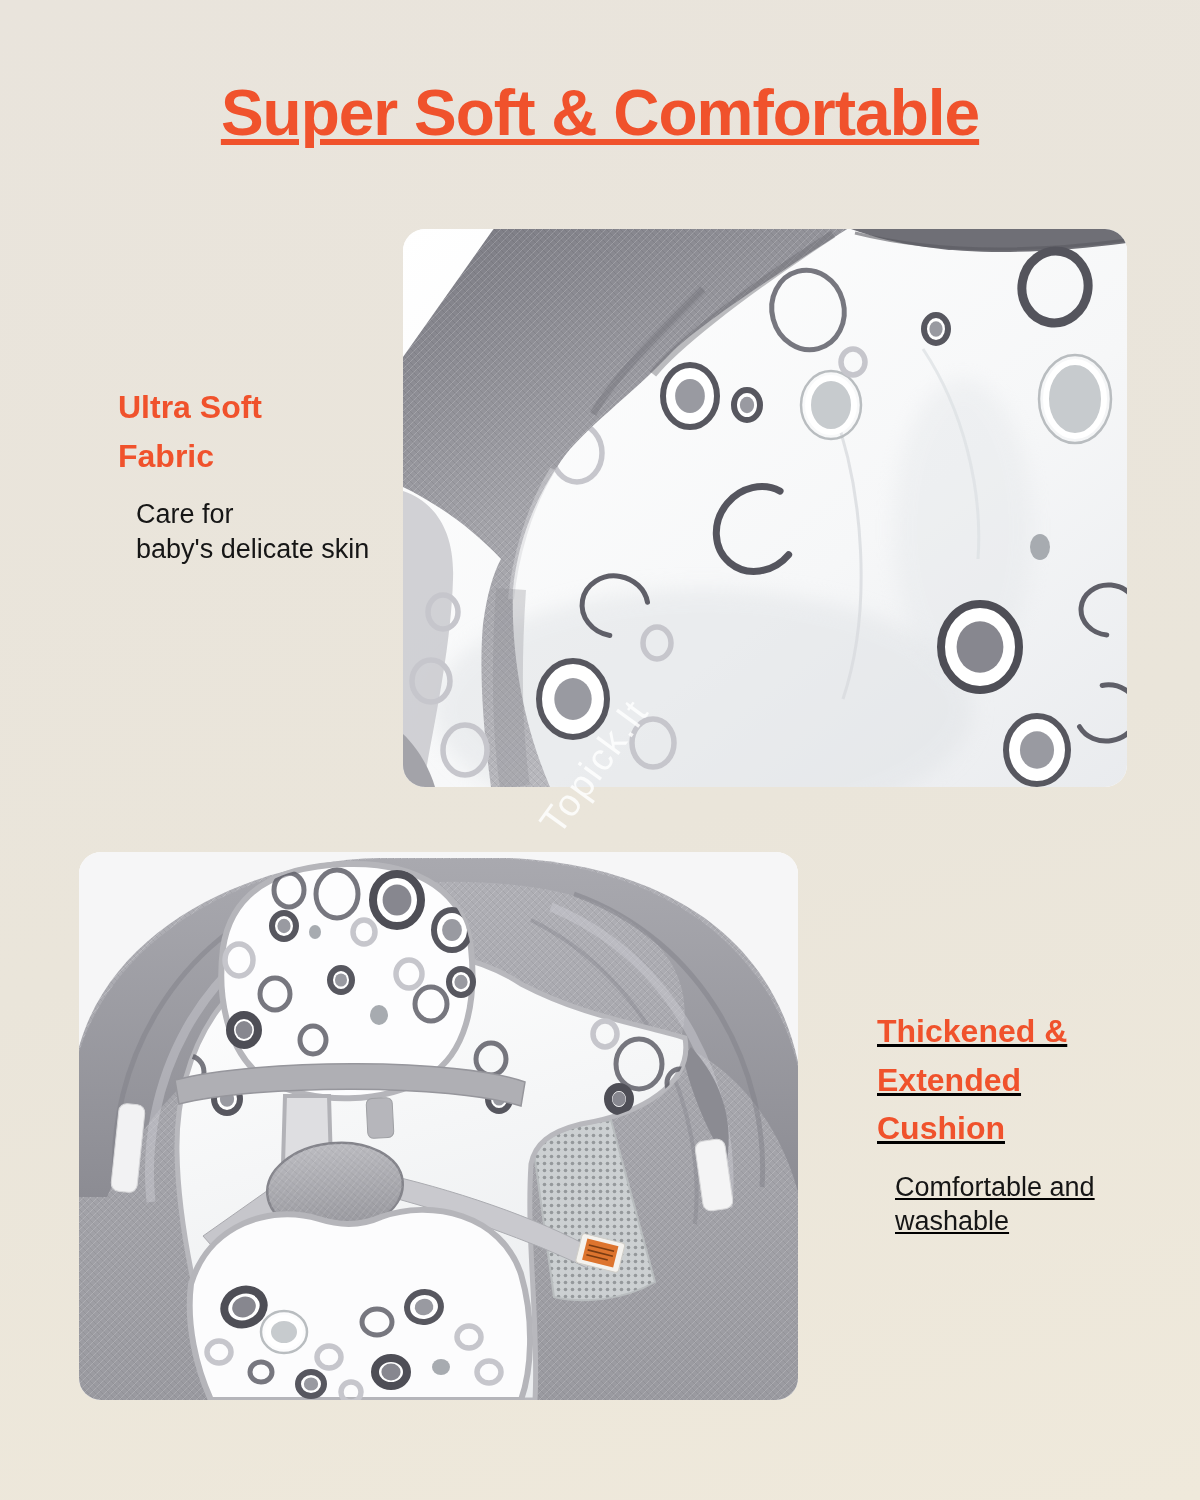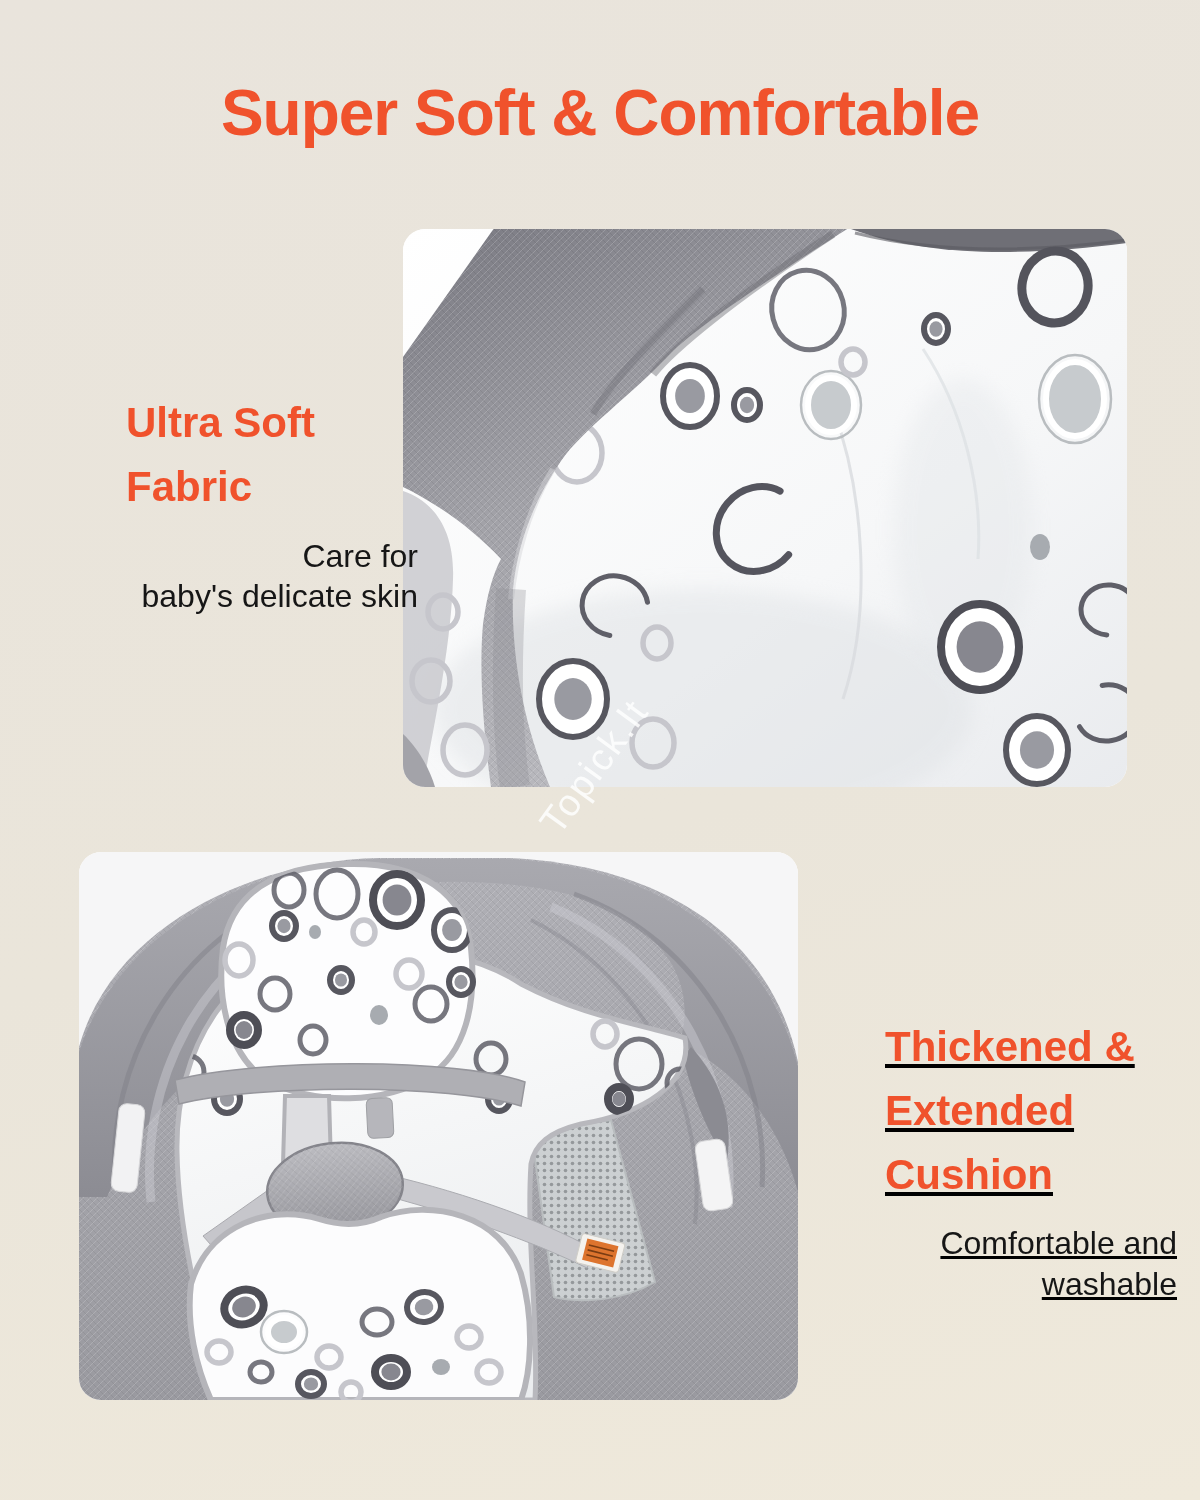--- a/index.html
+++ b/index.html
@@ -8,29 +8,30 @@
     width:1200px;height:1500px;
     background:linear-gradient(165deg,#e9e4dc 0%,#eae5da 55%,#efe9db 100%);
     font-family:"Liberation Sans",sans-serif;
     overflow:hidden;
   }
   .title{
     position:absolute;left:0;top:76px;width:100%;
     margin:0;text-align:center;
     font-size:64px;font-weight:700;letter-spacing:-1px;
     color:var(--accent-color,#f0522c);
+    text-decoration:underline;
   }
   .feature{position:absolute;}
   .feature h2{
-    margin:8px;font-size:42px;font-weight:700;line-height:1.52;
+    margin:0;font-size:32px;font-weight:700;line-height:1.52;
     color:var(--accent-color,#f0522c);white-space:pre-line;
   }
   .feature p{
-    margin:17px 0 0 18px;font-size:32px;font-weight:400;line-height:1.27;
-    color:var(--text-color,#161616);white-space:pre-line;text-align:right;
+    margin:17px 0 0 18px;font-size:27px;font-weight:400;line-height:1.27;
+    color:var(--text-color,#161616);white-space:pre-line;
   }
   .feature-left{left:118px;top:383px;width:300px;}
   .feature-right{left:877px;top:1007px;width:300px;text-decoration:underline;}
   .photo{
     position:absolute;border-radius:22px;overflow:hidden;background:#fff;
   }
   .photo svg{display:block;width:100%;height:100%;}
   .photo-top{left:403px;top:229px;width:724px;height:558px;}
   .photo-bottom{left:79px;top:852px;width:719px;height:548px;}
   .watermark{

